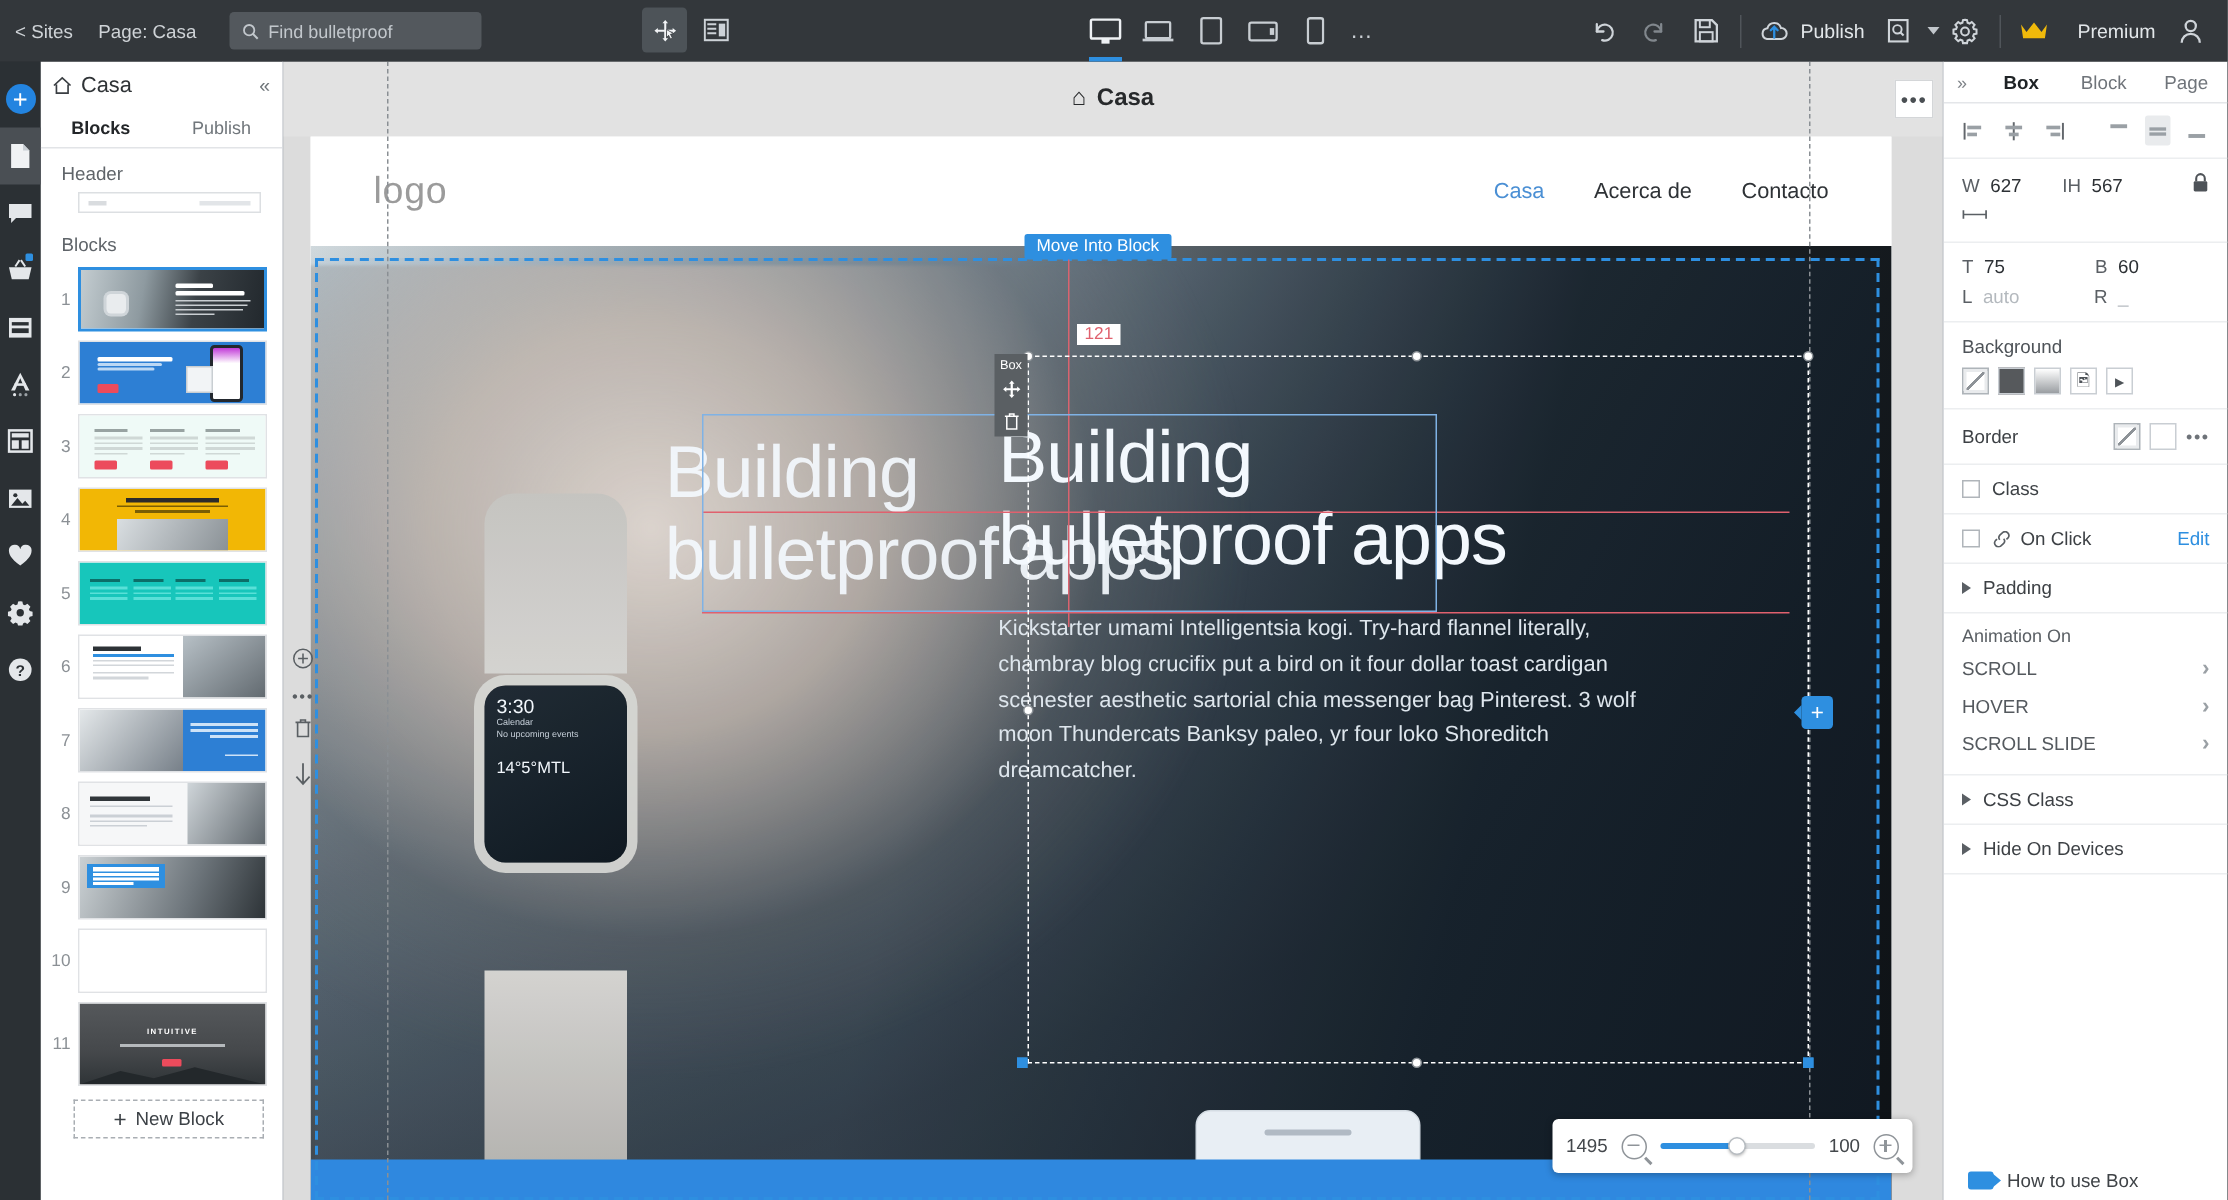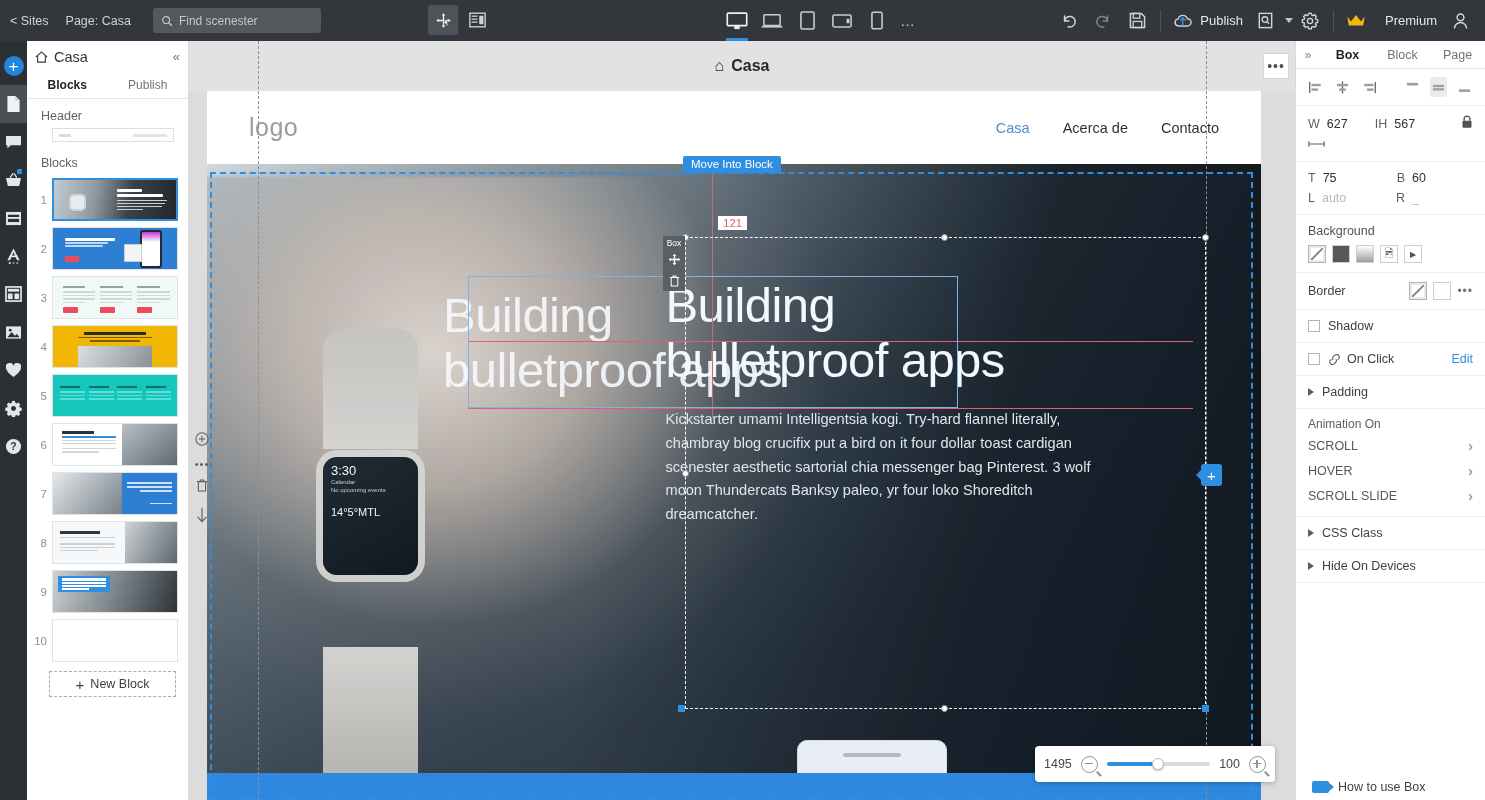--- a/index.html
+++ b/index.html
@@ -311,21 +311,21 @@
 <div id="app">
 
   <div class="topbar">
     <span class="tb-sites">&lt; Sites</span>
     <span class="tb-page">Page: Casa</span>
     <div class="tb-search">
       <svg width="12" height="12" viewBox="0 0 16 16">
         <circle cx="6.8" cy="6.8" r="4.6" fill="none" stroke="#c2c7cc" stroke-width="1.6"></circle>
         <line x1="10.3" y1="10.3" x2="14.4" y2="14.4" stroke="#c2c7cc" stroke-width="1.8"></line>
       </svg>
-      <span>Find scenester</span>
+      <span>Find bulletproof</span>
     </div>
 
     <div class="tb-grp-mid">
       <div class="tb-toolbtn active">
         <svg width="17" height="17" viewBox="0 0 20 20">
           <path d="M10 1.5 L12.2 4.2 H10.8 V9.2 H15.8 V7.8 L18.5 10 L15.8 12.2 V10.8 H10.8 V15.8 H12.2 L10 18.5 L7.8 15.8 H9.2 V10.8 H4.2 V12.2 L1.5 10 L4.2 7.8 V9.2 H9.2 V4.2 H7.8 Z" fill="#f2f4f6"></path>
           <path d="M11 9 l5.5 3.2 -2.4 .6 1.5 2.8 -1.5 .8 -1.5 -2.8 -1.6 1.8z" fill="#f2f4f6" stroke="#33373b" stroke-width=".6"></path>
         </svg>
       </div>
       <div class="tb-toolbtn">
@@ -681,20 +681,31 @@
         </div>
       </div>
 
       <div class="blk-row">
         <span class="blk-num">10</span>
         <div class="blk-thumb">
           <div class="t-inner t10"></div>
         </div>
       </div>
 
+      <div class="blk-row">
+        <span class="blk-num">11</span>
+        <div class="blk-thumb" style="height:56px">
+          <div class="t-inner t11">
+            <div class="ttl">INTUITIVE</div>
+              <div class="ln"></div>
+              <div class="b"></div>
+              <div class="mtn"></div>
+          </div>
+        </div>
+      </div>
 
       <div class="new-block">
         <span style="font-size:15px;line-height:1">+</span>
         <span>New Block</span>
       </div>
     </div>
   </div>
 
   <div class="canvas-wrap">
     <div class="canvas-topbar">
@@ -927,21 +938,21 @@
           <span class="sw none sel"></span>
           <span class="sw" style="background:#fff"></span>
           <span style="color:#6e7379;letter-spacing:1px;font-size:12px;">•••</span>
         </span>
       </div>
     </div>
 
     <div class="rp-row">
       <div class="row-flex">
         <span class="chk"></span>
-        <span>Shadow</span>
+        <span>Class</span>
       </div>
     </div>
 
     <div class="rp-row">
       <div class="row-flex">
         <span class="chk"></span>
         <span style="margin-right:6px;display:inline-flex;">
           <svg width="13" height="11" viewBox="0 0 14 12">
               <path d="M5.6 6.4 A2.6 2.6 0 0 1 5.6 3 L7.8 1 A2.8 2.8 0 0 1 11.6 5 L10.4 6.1" fill="none" stroke="#5a5f64" stroke-width="1.2"></path>
               <path d="M8.4 5.6 A2.6 2.6 0 0 1 8.4 9 L6.2 11 A2.8 2.8 0 0 1 2.4 7 L3.6 5.9" fill="none" stroke="#5a5f64" stroke-width="1.2"></path>

